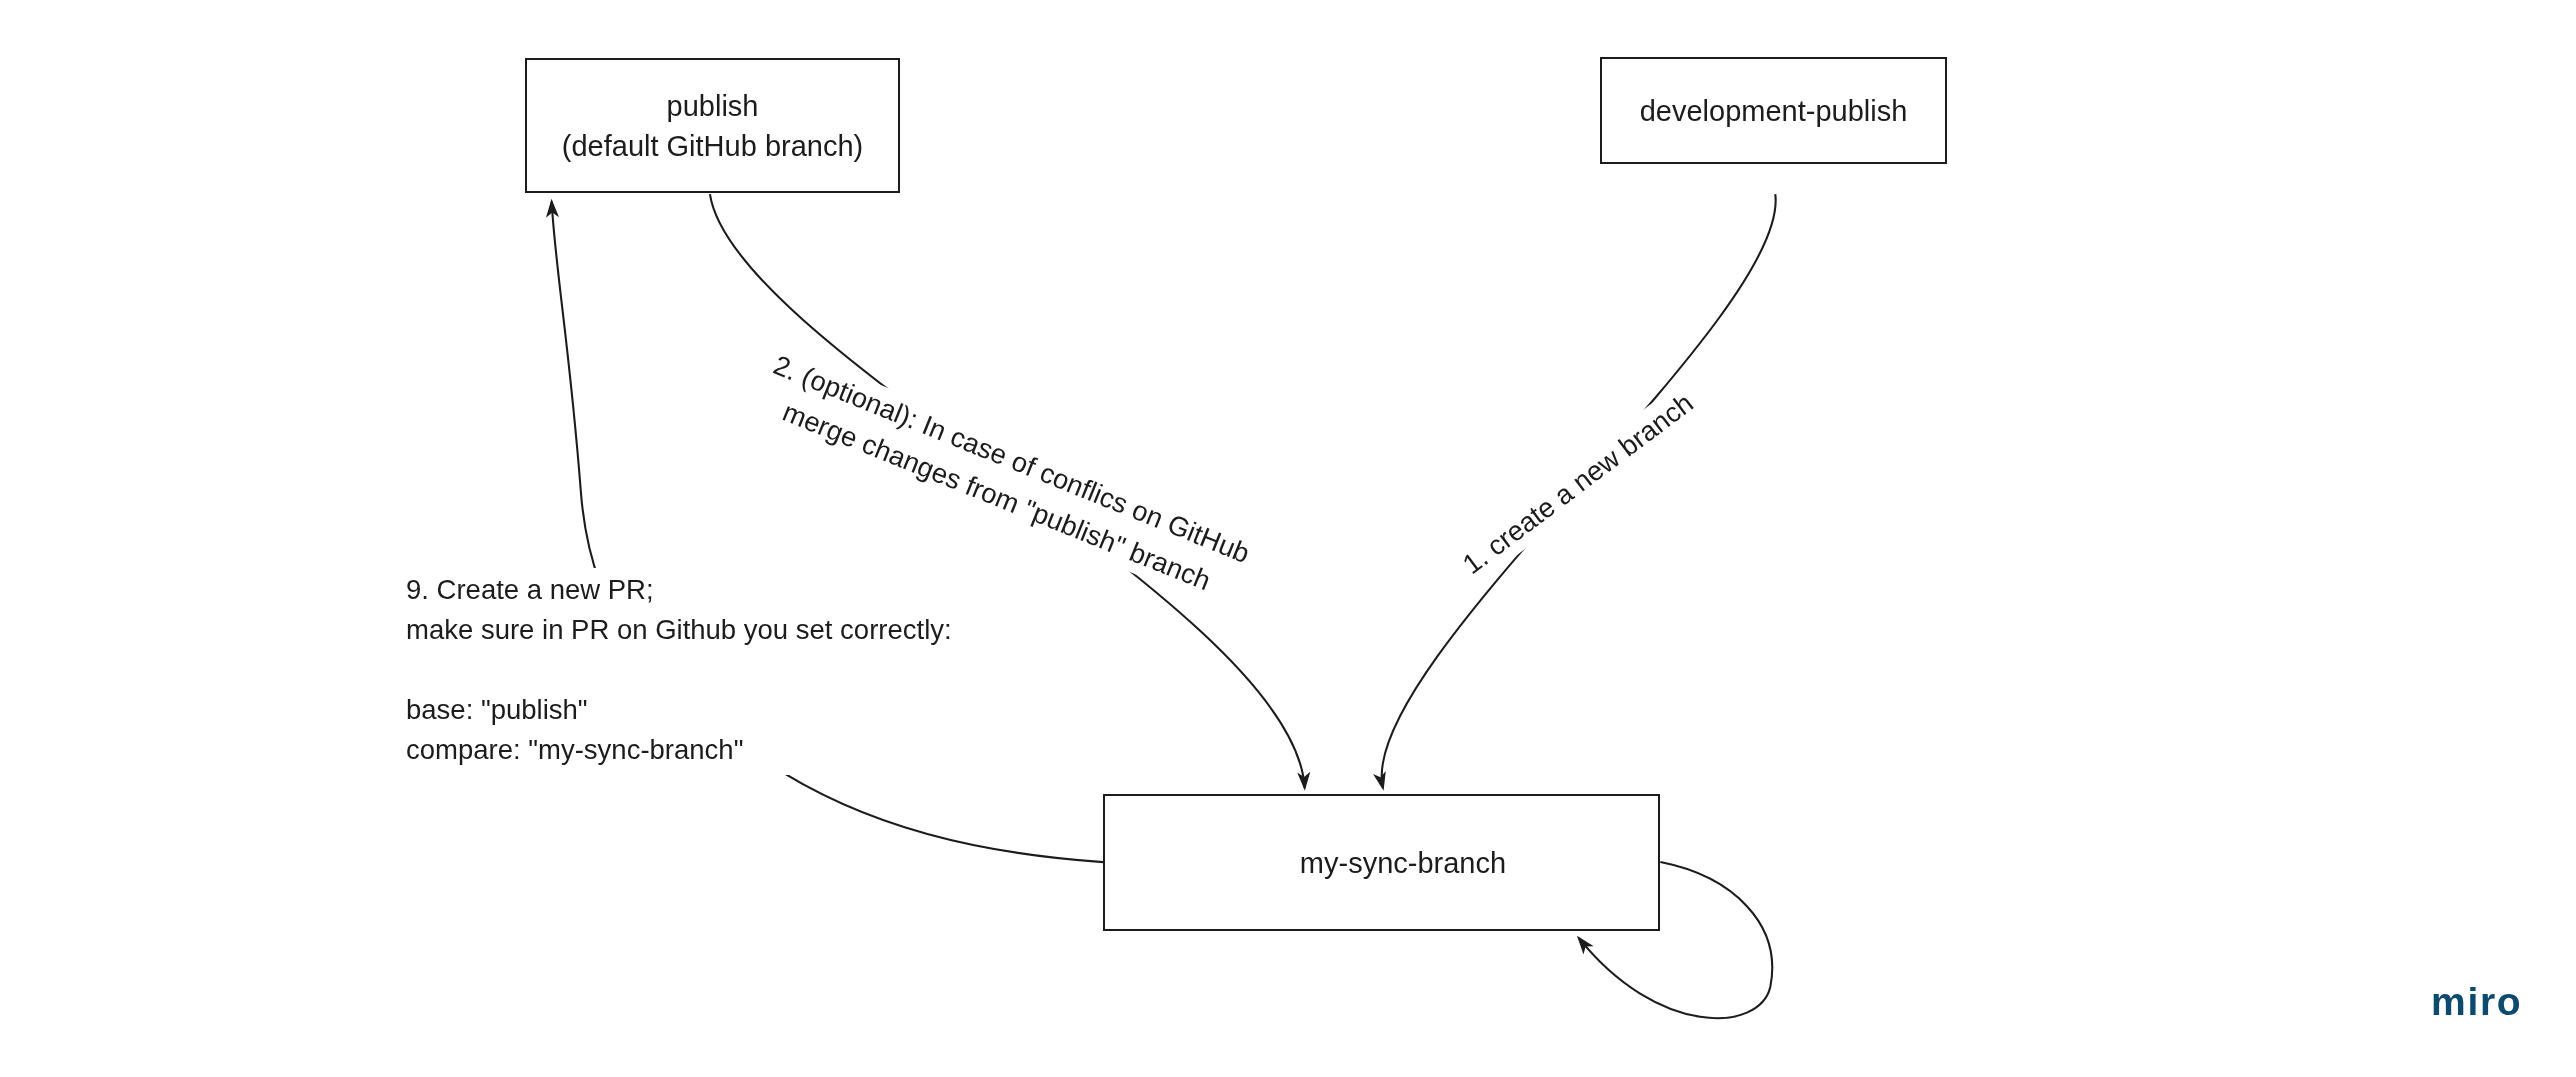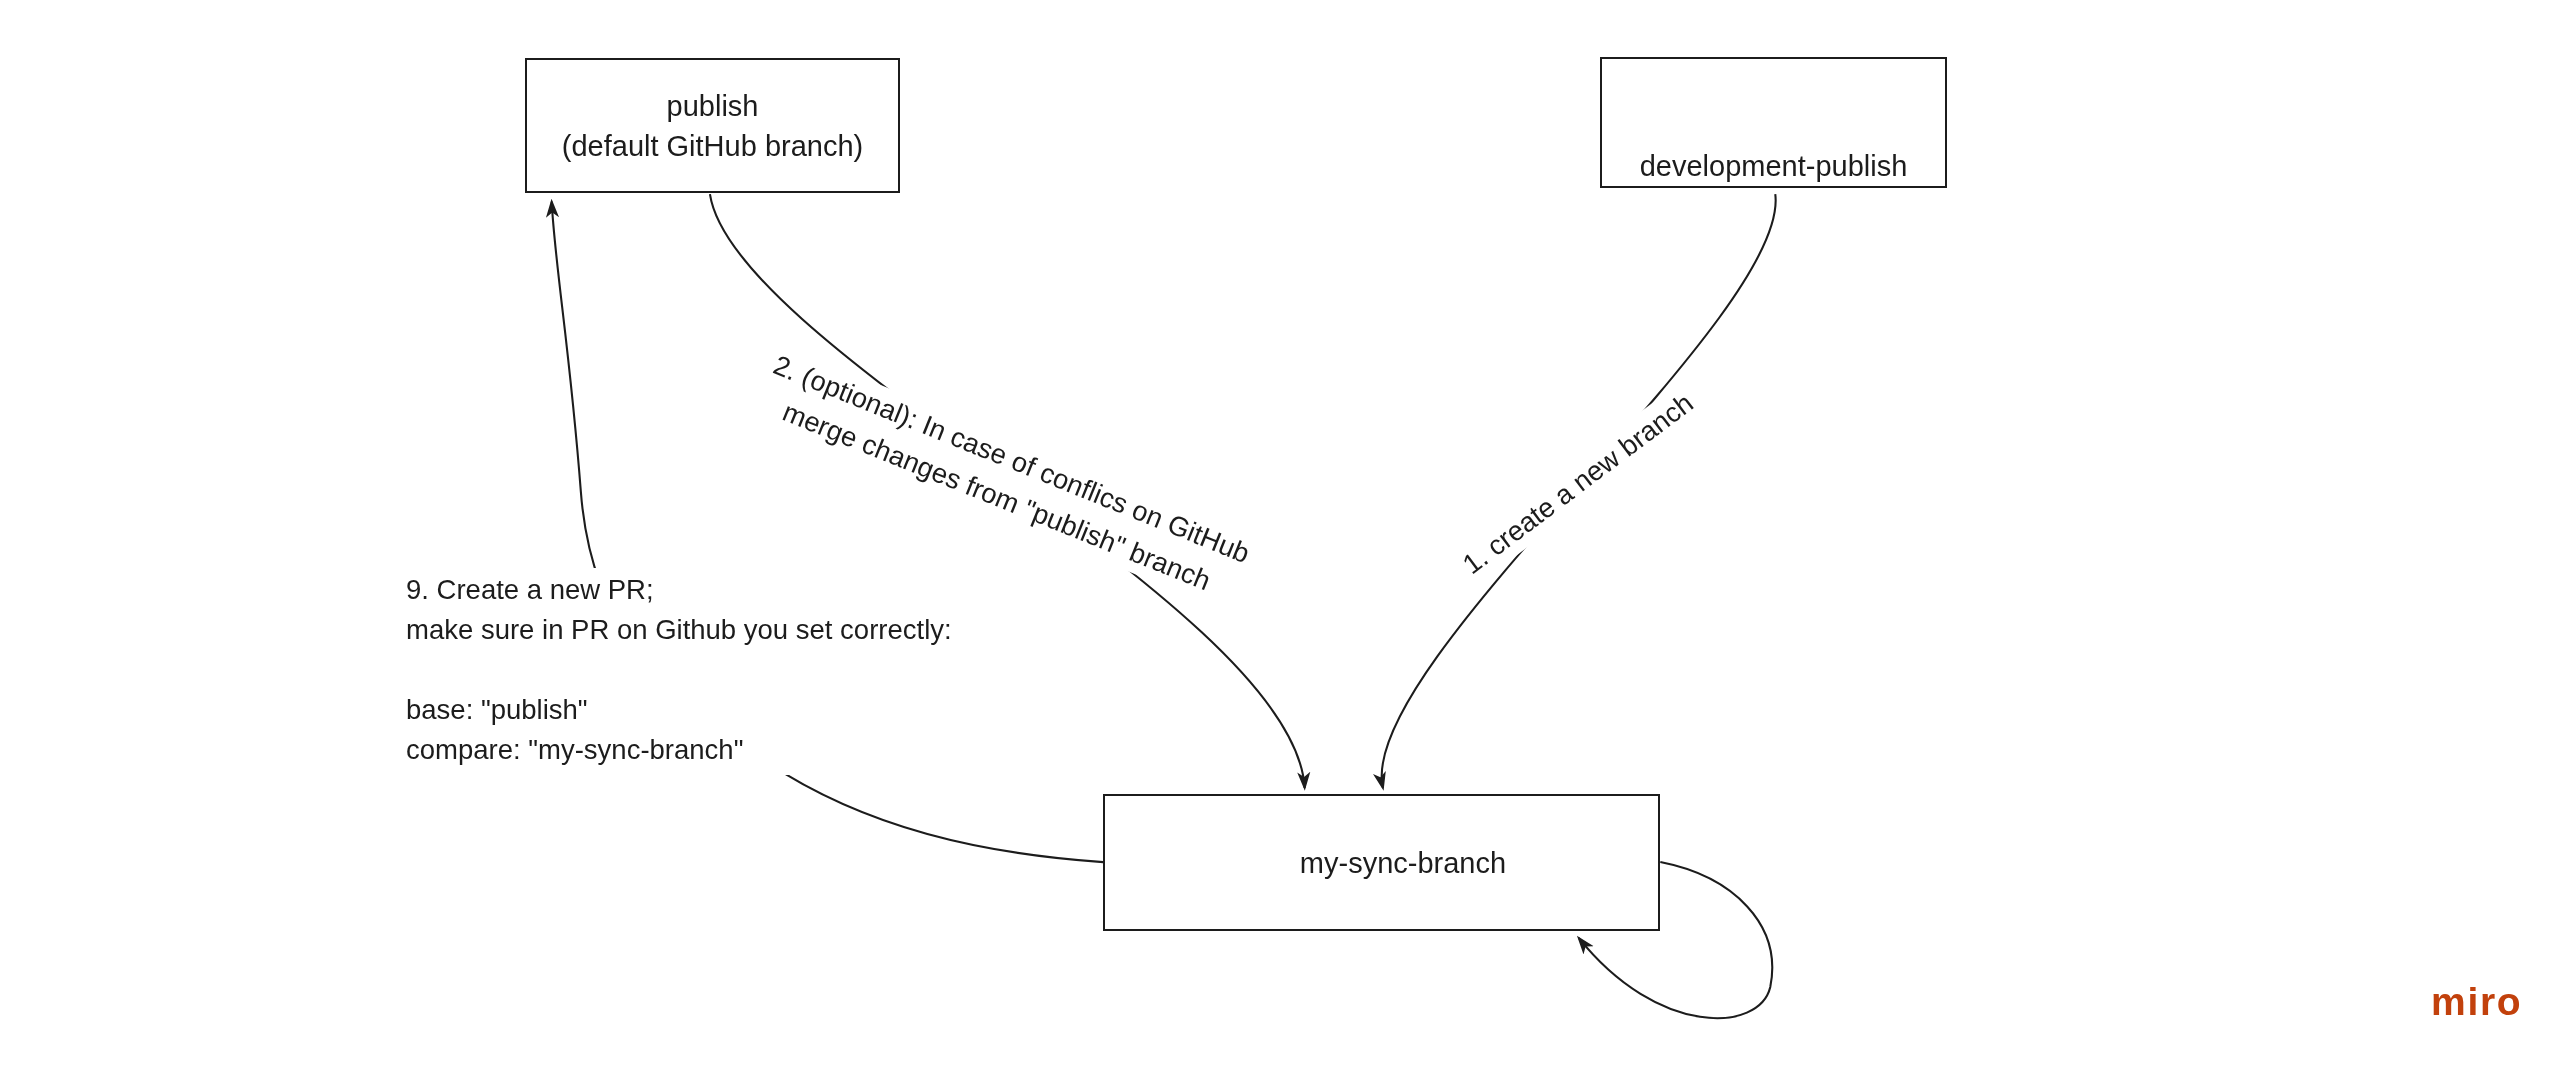--- a/index.html
+++ b/index.html
@@ -67,31 +67,31 @@
     border: 2.5px solid #1c1c1c;
     display: flex;
     align-items: center;
     justify-content: center;
     text-align: center;
     font-size: 29px;
     line-height: 40px;
     white-space: pre-line;
   }
   .node-publish        { left: 525px;  top: 58px;  width: 375px; height: 135px; text-align: center; }
-  .node-dev-publish    { left: 1600px; top: 57px;  width: 347px; height: 131px; align-items: flex-end; }
+  .node-dev-publish    { left: 1600px; top: 57px;  width: 347px; height: 107px; }
   .node-my-sync-branch { left: 1103px; top: 794px; width: 557px; height: 137px; padding-left: 43px; }
 
   .watermark {
     position: absolute;
     z-index: 3;
     left: 2431px; top: 980px;
     font-size: 39px;
     font-weight: 700;
     letter-spacing: 1.7px;
-    color: #c2410c;
+    color: #0c4a6e;
     user-select: none;
   }
 </style>
 </head>
 <body>
 
 <div class="canvas">
 
   <svg class="connectors" viewBox="0 0 3092 1293" xmlns="http://www.w3.org/2000/svg">
     <defs>

